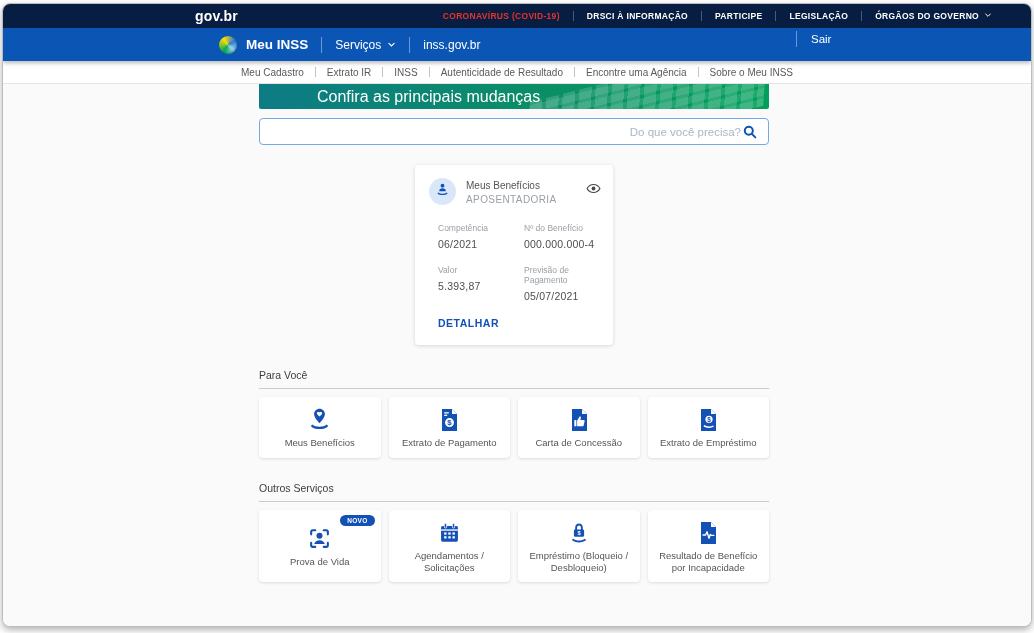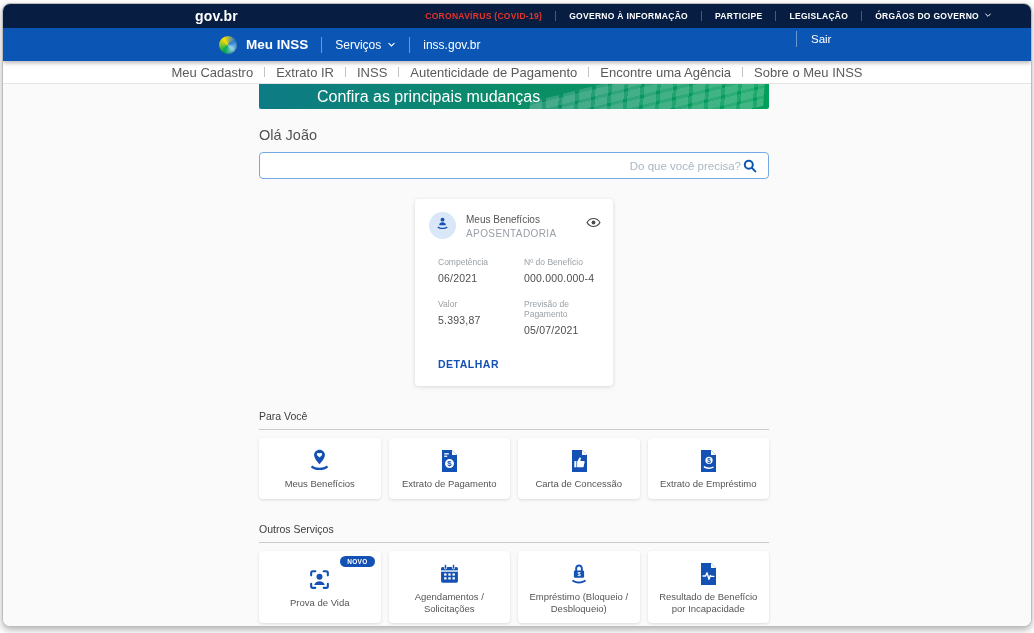--- a/index.html
+++ b/index.html
@@ -26,21 +26,21 @@
      box-shadow:inset -1px -1px 2px rgba(0,0,0,.25); cursor:pointer; }
   .brand-name { font-size:13.5px; font-weight:bold; margin-left:9px; cursor:pointer; }
   .vdiv { width:1px; height:16px; background:rgba(255,255,255,.4); margin:0 13px; }
   .appbar-item { font-size:12px; display:flex; align-items:center; gap:6px; cursor:pointer; white-space:nowrap; }
   .appbar-right { position:absolute; left:793px; top:0; bottom:12px; display:flex; align-items:center; }
   .appbar-right .vdiv { margin:0 14px 0 0; }
   .logout { font-size:11.5px; cursor:pointer; }
 
   
   .subnav { height:23px; flex:0 0 23px; background:#fff; border-bottom:1px solid #e4e4e4; display:flex; align-items:center; justify-content:center; z-index:3; }
-  .subnav-link { font-size:13px; color:#5a5a5a; cursor:pointer; white-space:nowrap; }
+  .subnav-link { font-size:10px; color:#5a5a5a; cursor:pointer; white-space:nowrap; }
   .subnav-sep { width:1px; height:10px; background:#c4c4c4; margin:0 11px; }
 
   
   .content { flex:1; background:#FAFAFA; position:relative; overflow:hidden; }
   .container { width:510px; margin-left:256px; position:relative; }
 
   .banner { height:25px; background:linear-gradient(90deg,#0D7B85 0%, #0B8E66 55%, #00A05A 100%);
     color:#fff; font-size:16px; display:flex; align-items:center; padding-left:58px;
     position:relative; overflow:hidden; border-radius:0 0 2px 2px; cursor:pointer; }
   .banner-keys { position:absolute; right:0; top:-10px; width:48%; height:60px; opacity:.55;
@@ -61,21 +61,21 @@
   .benefit-card { width:198px; margin:20px auto 0; background:#fff; border-radius:4px; box-shadow:0 1px 4px rgba(0,0,0,.14); padding:13px 0 14px; }
   .bc-header { display:flex; align-items:flex-start; padding:0 12px 0 14px; }
   .avatar { width:27px; height:27px; border-radius:50%; background:#D9E7F8; display:flex; align-items:center; justify-content:center; flex:0 0 27px; }
   .bc-titles { margin-left:10px; flex:1; padding-top:2px; }
   .bc-title { font-size:10px; color:#555; }
   .bc-sub { font-size:10px; color:#9AA0A6; letter-spacing:.4px; margin-top:3px; }
   .eye-btn { margin-left:auto; cursor:pointer; padding-top:3px; }
   .bc-grid { display:grid; grid-template-columns:64px auto; column-gap:22px; row-gap:15px; padding:18px 10px 0 23px; }
   .field-label { font-size:8.5px; color:#9AA0A6; margin-bottom:5px; }
   .field-value { font-size:10.5px; color:#4f4f4f; letter-spacing:.2px; }
-  .bc-action { margin:22px 0 0 23px; font-size:10.5px; font-weight:bold; color:#1351B4; letter-spacing:.5px; cursor:pointer; display:inline-block; }
+  .bc-action { margin:15px 0 0 23px; font-size:10.5px; font-weight:bold; color:#1351B4; letter-spacing:.5px; cursor:pointer; display:inline-block; }
 
   
   .section-title { margin-top:24px; font-size:10.5px; color:#3c3c3c; padding-bottom:7px; border-bottom:1px solid #cbcbcb; }
   .cards-row { display:flex; gap:8px; margin-top:8px; }
   .service-card { flex:1; background:#fff; border-radius:4px; box-shadow:0 1px 3px rgba(0,0,0,.13);
     display:flex; flex-direction:column; align-items:center; justify-content:center; text-align:center;
     padding:6px 5px; position:relative; cursor:pointer; }
   .row-1 .service-card { height:61px; }
   .row-2 .service-card { height:72px; }
   .sc-icon { height:27px; display:flex; align-items:flex-end; justify-content:center; }
@@ -84,21 +84,21 @@
 </style>
 </head>
 <body>
 
 <div class="window">
 
   <div class="govbar">
     <div class="govbr-logo">gov.br</div>
     <div class="gov-links">
       <div class="gov-link red">CORONAVÍRUS (COVID-19)</div>
-      <div class="gov-link">GOVERNO À INFORMAÇÃO</div>
+      <div class="gov-link">DRSCI À INFORMAÇÃO</div>
       <div class="gov-link">PARTICIPE</div>
       <div class="gov-link">LEGISLAÇÃO</div>
       <div class="gov-link">
         <span>ÓRGÃOS DO GOVERNO</span>
         <span>
           <svg width="8" height="8" viewBox="0 0 24 24" fill="none" stroke="#fff" stroke-width="3" stroke-linecap="round">
               <path d="M5 9l7 7 7-7"></path>
             </svg>
         </span>
       </div>
@@ -127,36 +127,35 @@
     </div>
   </div>
 
   <div class="subnav">
     <div class="subnav-link">Meu Cadastro</div>
     <div class="subnav-sep"></div>
     <div class="subnav-link">Extrato IR</div>
     <div class="subnav-sep"></div>
     <div class="subnav-link">INSS</div>
     <div class="subnav-sep"></div>
-    <div class="subnav-link">Autenticidade de Pagamento</div>
+    <div class="subnav-link">Autenticidade de Resultado</div>
     <div class="subnav-sep"></div>
     <div class="subnav-link">Encontre uma Agência</div>
     <div class="subnav-sep"></div>
     <div class="subnav-link">Sobre o Meu INSS</div>
   </div>
 
   <div class="content">
     <div class="container">
 
       <div class="banner">
         <div class="banner-keys"></div>
         <div class="banner-text">Confira as principais mudanças</div>
       </div>
 
-      <div class="greeting">Olá João</div>
 
       <div class="searchbox">
         <input type="text" placeholder="Do que você precisa?" style="">
         <div class="search-btn">
           <svg width="16" height="16" viewBox="0 0 24 24" fill="none" stroke="#0B56B4" stroke-width="3" stroke-linecap="round">
             <circle cx="10.2" cy="10.2" r="6"></circle>
               <path d="M14.8 14.8L20 20"></path>
           </svg>
         </div>
       </div>

